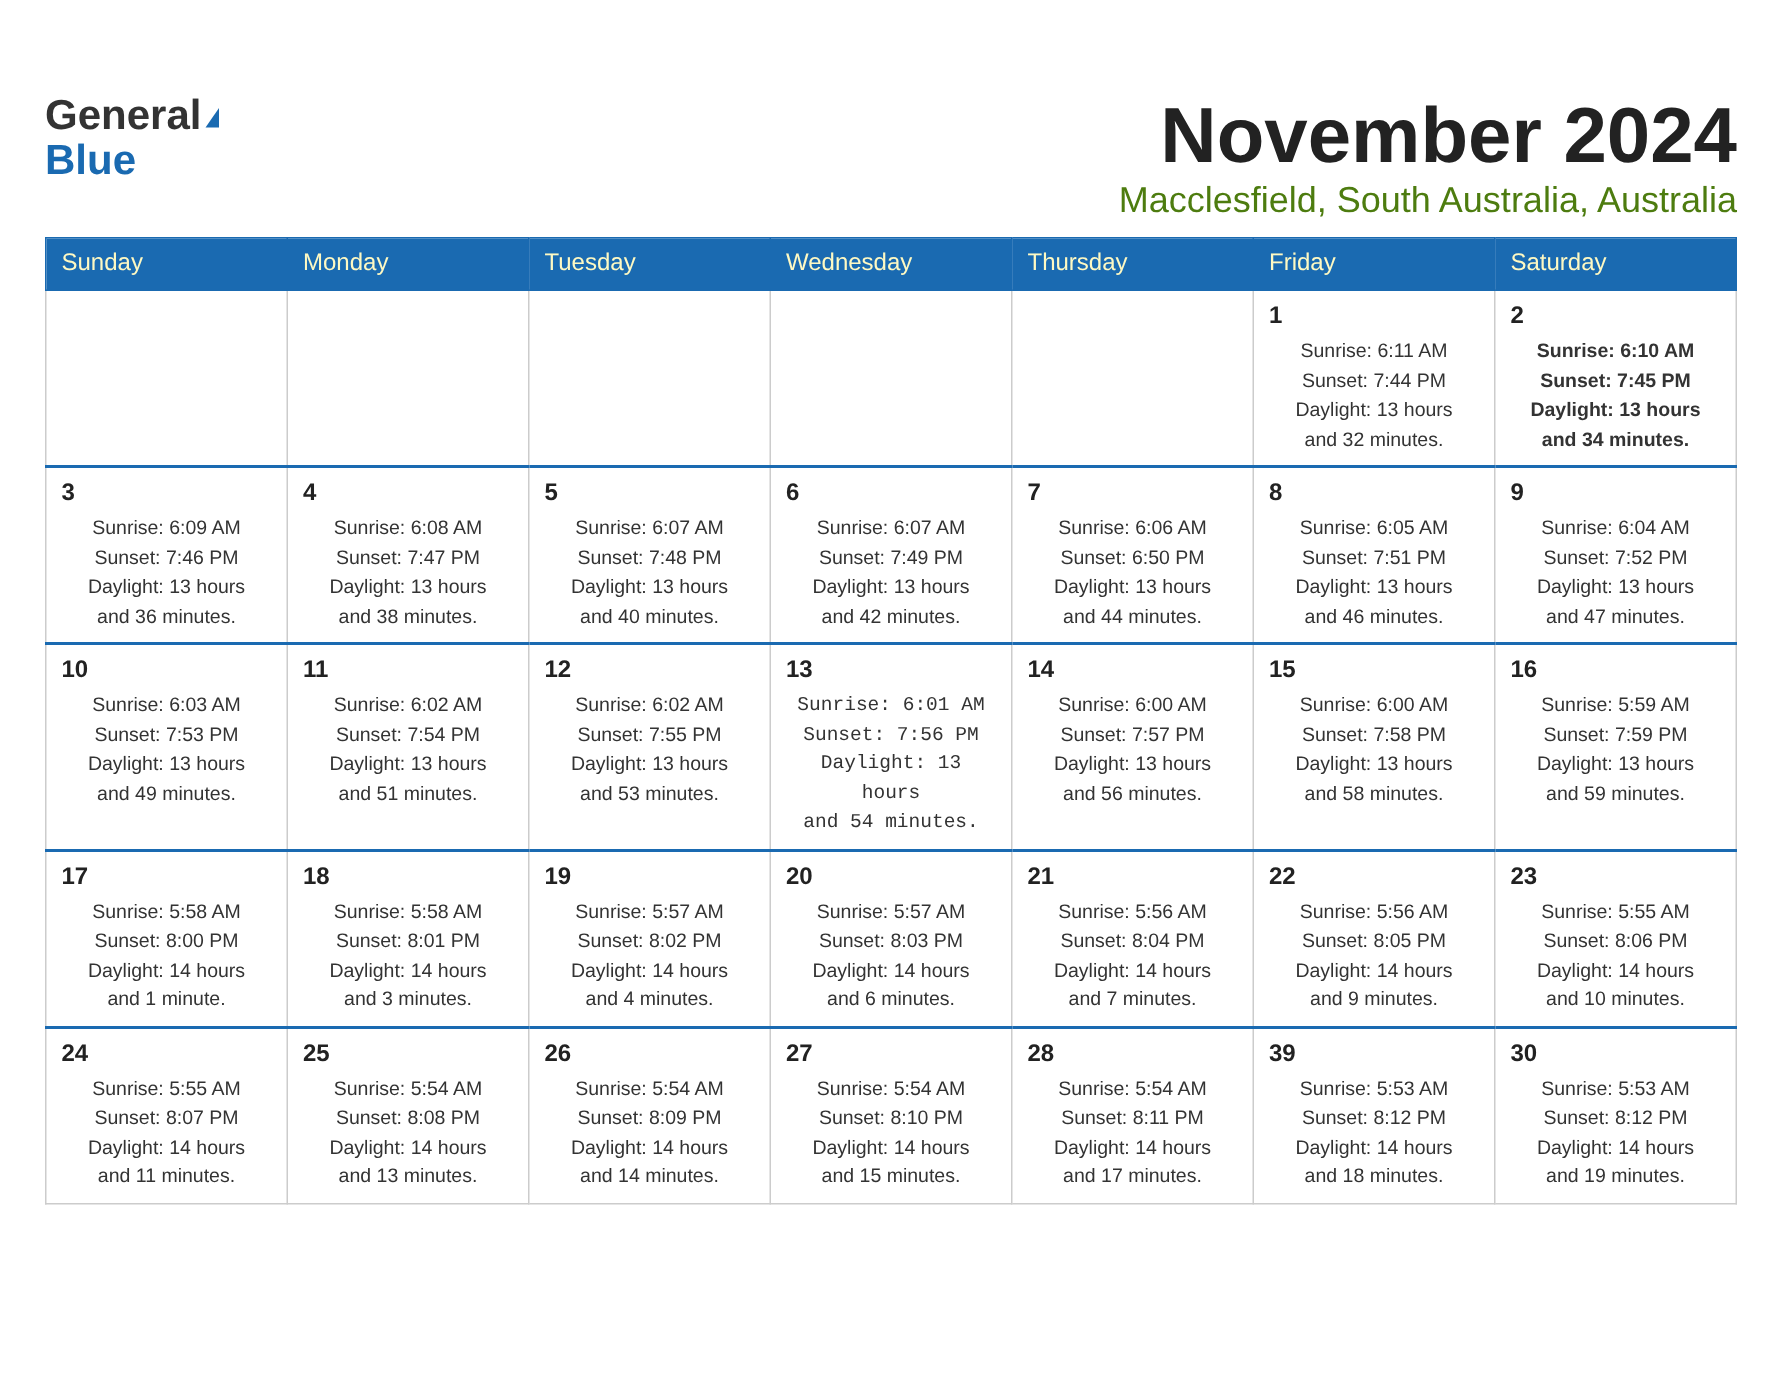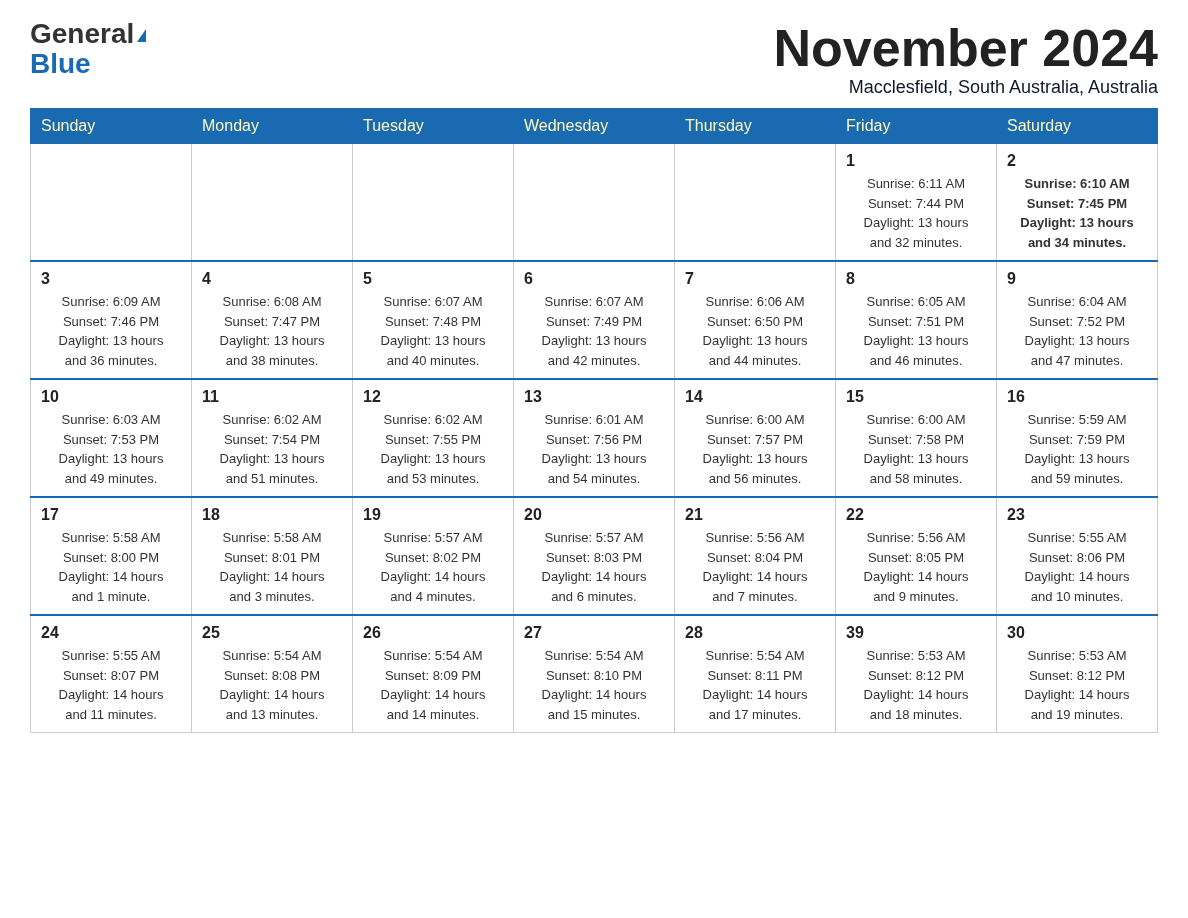--- a/index.html
+++ b/index.html
@@ -9,20 +9,21 @@
       color: #222;
       width: 1188px;
       min-height: 918px;
       padding: 20px 30px;
     }
     .header-area {
       display: flex;
       justify-content: space-between;
       align-items: flex-start;
       margin-bottom: 10px;
+      margin-top: 43px;
     }
     .logo-area {
       display: flex;
       flex-direction: column;
       align-items: flex-start;
     }
     .logo-text {
       font-size: 28px;
       font-weight: bold;
       color: #333;
@@ -39,22 +40,22 @@
     .title-area {
       text-align: right;
     }
     .month-title {
       font-size: 52px;
       font-weight: bold;
       color: #222;
       line-height: 1.1;
     }
     .location-subtitle {
-      font-size: 18px;
-      color: #0f172a;
+      font-size: 24px;
+      color: #4d7c0f;
     }
     .calendar-table {
       width: 100%;
       border-collapse: collapse;
       margin-top: 8px;
     }
     .calendar-table th {
       background-color: #1a6ab1;
       color: #fef9c3;
       font-size: 16px;
@@ -214,21 +215,21 @@
         </td>
         <td>
           <span class="day-number">12</span>
           <div class="day-info" style="white-space: pre-line;">Sunrise: 6:02 AM
 Sunset: 7:55 PM
 Daylight: 13 hours
 and 53 minutes.</div>
         </td>
         <td>
           <span class="day-number">13</span>
-          <div class="day-info" style="white-space: pre-line;">Sunrise: 6:01 AM
+          <div class="day-info" style="white-space: pre-line; font-family: Liberation Mono, monospace;">Sunrise: 6:01 AM
 Sunset: 7:56 PM
 Daylight: 13 hours
 and 54 minutes.</div>
         </td>
         <td>
           <span class="day-number">14</span>
           <div class="day-info" style="white-space: pre-line;">Sunrise: 6:00 AM
 Sunset: 7:57 PM
 Daylight: 13 hours
 and 56 minutes.</div>

